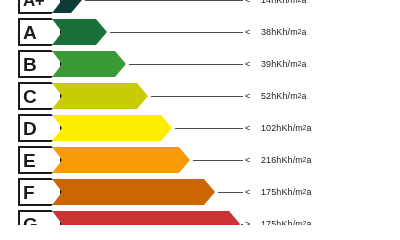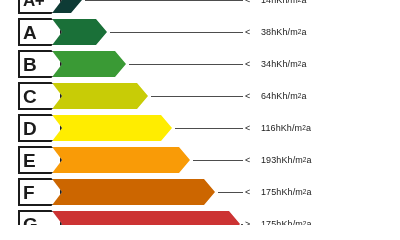--- a/index.html
+++ b/index.html
@@ -134,60 +134,60 @@
         <span>a</span>
       </div>
     </div>
     <div class="band" style="top: 50px;">
       <div class="bar" style="width: 83px; background: rgb(58, 154, 53);"></div>
       <div class="badge"></div>
       <div class="badge-inner">B</div>
       <div class="leader" style="left: 129px; width: 114px;"></div>
       <div class="value">
         <span class="op">&lt;</span>
-        <span>34</span>
+        <span>39</span>
         <span>hKh/m</span>
         <sup>2</sup>
         <span>a</span>
       </div>
     </div>
     <div class="band" style="top: 82px;">
       <div class="bar" style="width: 105px; background: rgb(200, 204, 6);"></div>
       <div class="badge"></div>
       <div class="badge-inner">C</div>
       <div class="leader" style="left: 151px; width: 92px;"></div>
       <div class="value">
         <span class="op">&lt;</span>
-        <span>64</span>
+        <span>52</span>
         <span>hKh/m</span>
         <sup>2</sup>
         <span>a</span>
       </div>
     </div>
     <div class="band" style="top: 114px;">
       <div class="bar" style="width: 129px; background: rgb(255, 237, 0);"></div>
       <div class="badge"></div>
       <div class="badge-inner">D</div>
       <div class="leader" style="left: 175px; width: 68px;"></div>
       <div class="value">
         <span class="op">&lt;</span>
-        <span>116</span>
+        <span>102</span>
         <span>hKh/m</span>
         <sup>2</sup>
         <span>a</span>
       </div>
     </div>
     <div class="band" style="top: 146px;">
       <div class="bar" style="width: 147px; background: rgb(249, 155, 7);"></div>
       <div class="badge"></div>
       <div class="badge-inner">E</div>
       <div class="leader" style="left: 193px; width: 50px;"></div>
       <div class="value">
         <span class="op">&lt;</span>
-        <span>193</span>
+        <span>216</span>
         <span>hKh/m</span>
         <sup>2</sup>
         <span>a</span>
       </div>
     </div>
     <div class="band" style="top: 178px;">
       <div class="bar" style="width: 172px; background: rgb(204, 102, 0);"></div>
       <div class="badge"></div>
       <div class="badge-inner">F</div>
       <div class="leader" style="left: 218px; width: 25px;"></div>

